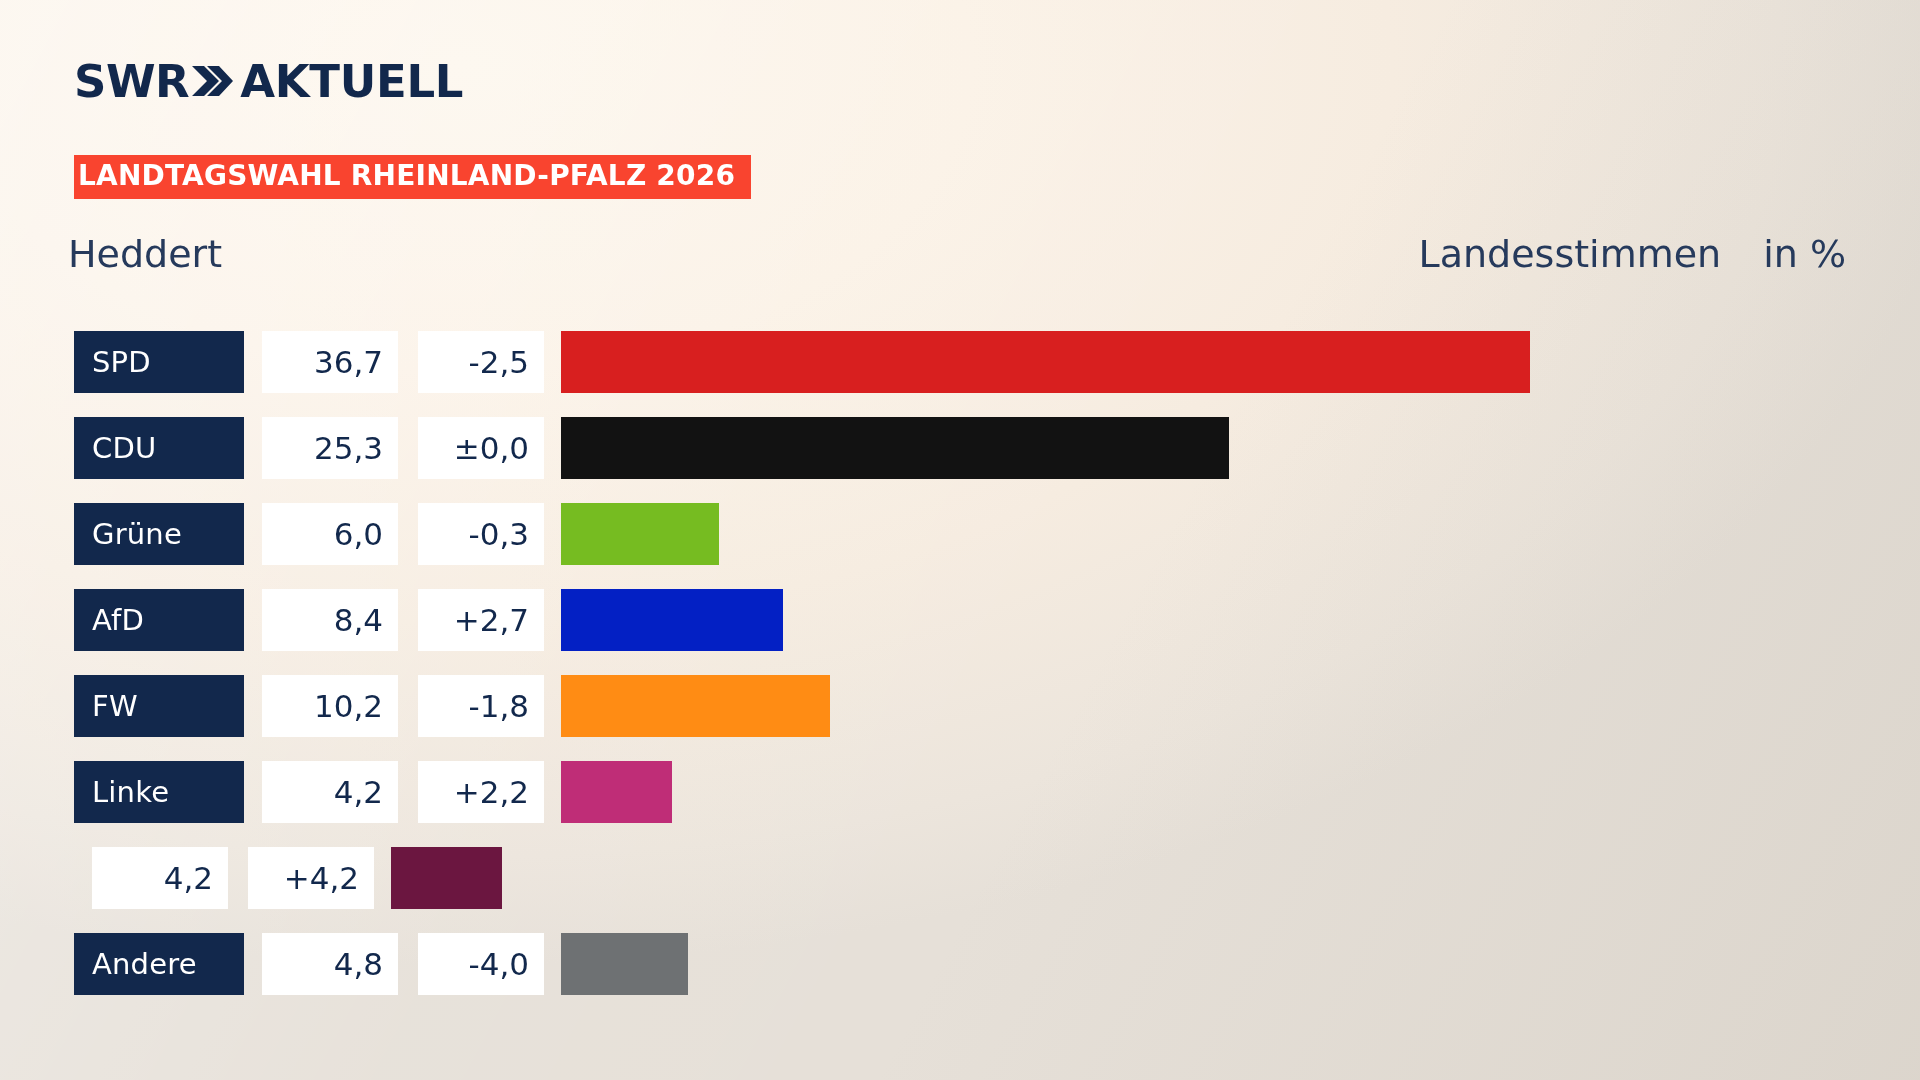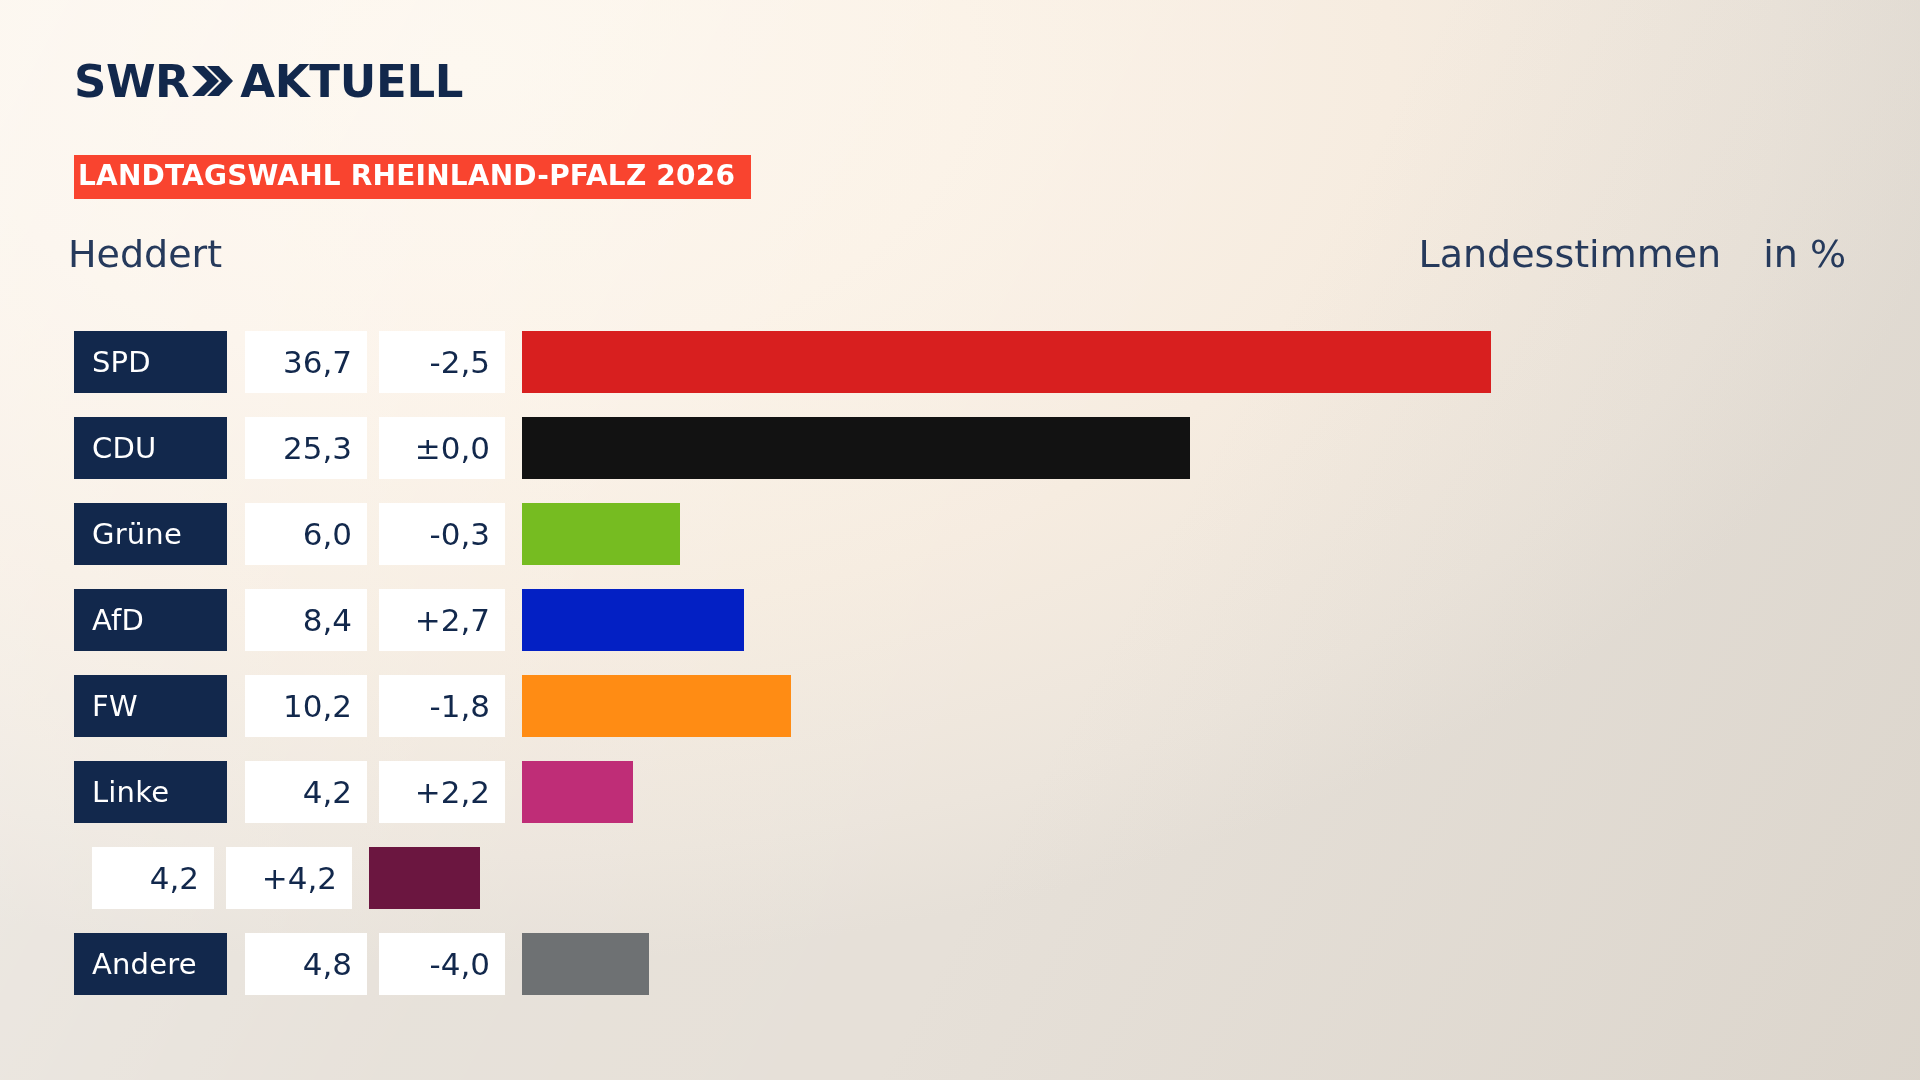--- a/index.html
+++ b/index.html
@@ -116,42 +116,42 @@
   .row {
     position: relative;
     height: 62px;
     margin-bottom: 24px;
     display: flex;
     align-items: stretch;
   }
   .row:last-child { margin-bottom: 0; }
 
   .cell-party {
-    width: 153px;
+    width: 170px;
     background: #12284c;
     color: #ffffff;
     display: flex;
     align-items: center;
     padding-left: 18px;
     box-sizing: border-box;
     font-size: 29px;
     letter-spacing: 0.2px;
   }
   .cell-num {
     background: #ffffff;
     color: #12284c;
     display: flex;
     align-items: center;
     justify-content: flex-end;
     box-sizing: border-box;
     font-size: 31px;
     padding-right: 15px;
   }
-  .cell-pct { width: 122px; margin-left: 18px; }
-  .cell-chg { width: 126px; margin-left: 12px; }
+  .cell-pct { width: 136px; margin-left: 18px; }
+  .cell-chg { width: 126px; margin-left: 20px; }
 
   .bar-track {
     position: relative;
     flex: 1;
     margin-left: 17px;
   }
   .bar {
     position: absolute;
     left: 0;
     top: 0;

